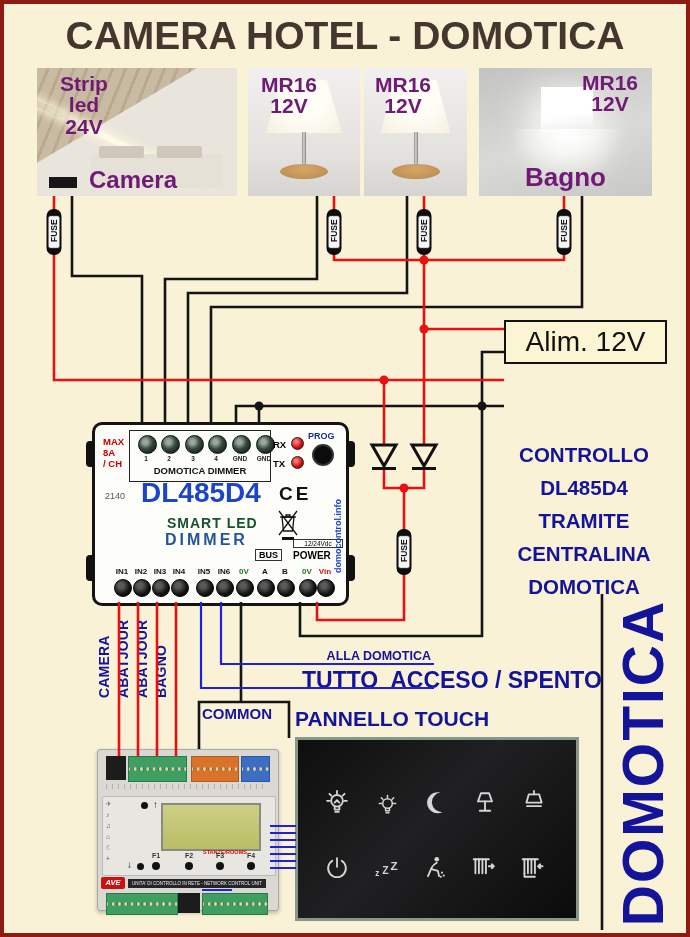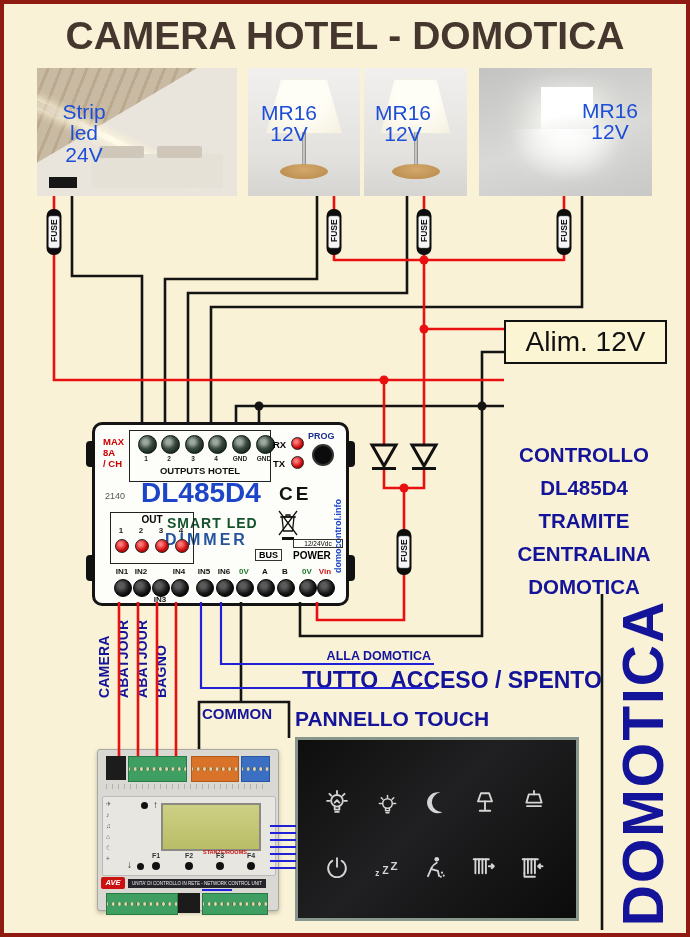--- a/index.html
+++ b/index.html
@@ -4,21 +4,21 @@
 <style>
   html,body{margin:0;padding:0;background:#777;}
   .page{position:relative;width:682px;height:929px;background:#faf2d6;border:4px solid #8e1a12;
         font-family:"Liberation Sans",sans-serif;overflow:hidden;}
   .abs{position:absolute;}
   .pre{white-space:pre-line;}
   h1.title{position:absolute;left:0;top:10px;width:100%;text-align:center;margin:0;
            font-size:39px;font-weight:800;letter-spacing:0px;color:#46372e;}
   
   .photo{position:absolute;top:64px;height:128px;overflow:hidden;background:#e9e4dc;}
-  .photo-label{position:absolute;font-weight:400;color:#1d4ed8;line-height:1.02;margin-top:28px;}
+  .photo-label{position:absolute;font-weight:700;color:#701a75;line-height:1.02;}
   .room-ceiling{position:absolute;inset:0;background:repeating-linear-gradient(112deg,#c9baa3 0 9px,#baa98f 9px 12px);clip-path:polygon(0 0,80% 0,0 74%);}
   .room-led{position:absolute;left:-6%;top:20%;width:96%;height:6px;background:linear-gradient(90deg,rgba(255,250,230,.2),#fffbe8,rgba(255,250,230,.3));transform:rotate(26deg);transform-origin:0 0;box-shadow:0 0 10px 3px rgba(255,248,220,.85);}
   .room-bed{position:absolute;left:27%;bottom:6%;width:66%;height:27%;background:#e6e1d7;border-radius:3px;}
   .room-pillow{position:absolute;top:-8px;width:34%;height:12px;background:#cfc8ba;border-radius:2px;}
   .room-darkbox{position:absolute;left:6%;bottom:6%;width:14%;height:9%;background:#161616;}
   .lamp-bg{position:absolute;inset:0;background:linear-gradient(180deg,#f1f0ee 0%,#e3e1de 70%,#d6d4d1 100%);}
   .lamp-shade{position:absolute;left:16%;top:9%;width:68%;height:42%;background:radial-gradient(circle at 50% 30%,#fffef6 40%,#f4efdf);clip-path:polygon(20% 0,80% 0,100% 100%,0 100%);box-shadow:0 0 22px 6px rgba(255,246,214,.95);}
   .lamp-stem{position:absolute;left:calc(50% - 2px);top:50%;width:4px;height:27%;background:linear-gradient(90deg,#8f8f8f,#d8d8d8,#777);}
   .lamp-base{position:absolute;left:calc(50% - 24px);top:75%;width:48px;height:15px;background:radial-gradient(ellipse at 50% 35%,#d3a86b,#b8884a);border-radius:50%;}
   .bagno-bg{position:absolute;inset:0;background:linear-gradient(165deg,#c3c3c1 0%,#d9d9d7 55%,#c8c8c6 100%);}
@@ -211,21 +211,21 @@
       <div class="term-g" style="left:54.5px;top:4px;"></div>
       <div class="term-g" style="left:77.5px;top:4px;"></div>
       <div class="term-g" style="left:101.5px;top:4px;"></div>
       <div class="term-g" style="left:125.5px;top:4px;"></div>
       <span class="tnum" style="left:5px;top:24px;">1</span>
       <span class="tnum" style="left:28px;top:24px;">2</span>
       <span class="tnum" style="left:52px;top:24px;">3</span>
       <span class="tnum" style="left:75px;top:24px;">4</span>
       <span class="tnum" style="left:99px;top:24px;">GND</span>
       <span class="tnum" style="left:123px;top:24px;">GND</span>
-      <div class="abs" style="left:0;top:34px;width:100%;text-align:center;font-size:9.5px;font-weight:800;color:#111;">OUTPUTS HOTEL</div>
+      <div class="abs" style="left:0;top:34px;width:100%;text-align:center;font-size:9.5px;font-weight:800;color:#111;">DOMOTICA DIMMER</div>
     </div>
 
     <span class="abs" style="left:178px;top:14px;font-size:9.5px;font-weight:800;">RX</span>
     <div class="abs led" style="left:196px;top:12px;width:11px;height:11px;"></div>
     <span class="abs" style="left:178px;top:33px;font-size:9.5px;font-weight:800;">TX</span>
     <div class="abs led" style="left:196px;top:31px;width:11px;height:11px;"></div>
     <span class="abs" style="left:213px;top:6px;font-size:9px;font-weight:800;color:#1a2f8f;">PROG</span>
     <div class="abs" style="left:217px;top:19px;width:18px;height:18px;border-radius:50%;background:#0c0c0c;border:2px solid #333;"></div>
 
     <span class="abs" style="left:10px;top:66px;font-size:9px;color:#555;">2140</span>
@@ -241,39 +241,28 @@
       <g stroke="#111" stroke-width="1.3" fill="none">
         <path d="M5,8 h12 l-1.5,14 h-9 z"></path>
           <line x1="3" y1="8" x2="19" y2="8"></line>
           <path d="M9,8 v-2 h4 v2"></path>
         <line x1="2" y1="2" x2="20" y2="26"></line>
           <line x1="20" y1="2" x2="2" y2="26"></line>
       </g>
       <rect x="5" y="28" width="12" height="3" fill="#111"></rect>
     </svg>
 
-    <div class="tbox" style="left:15px;top:87px;width:82px;height:50px;">
-      <div class="abs" style="left:0;top:1px;width:100%;text-align:center;font-size:10px;font-weight:800;">OUT</div>
-      <span class="tnum" style="left:-1px;top:13px;font-size:8px;">1</span>
-      <span class="tnum" style="left:19px;top:13px;font-size:8px;">2</span>
-      <span class="tnum" style="left:39px;top:13px;font-size:8px;">3</span>
-      <span class="tnum" style="left:59px;top:13px;font-size:8px;">4</span>
-      <div class="abs led" style="left:4px;top:26px;width:12px;height:12px;"></div>
-      <div class="abs led" style="left:24px;top:26px;width:12px;height:12px;"></div>
-      <div class="abs led" style="left:44px;top:26px;width:12px;height:12px;"></div>
-      <div class="abs led" style="left:64px;top:26px;width:12px;height:12px;"></div>
-    </div>
 
     <span class="abs" style="left:160px;top:124px;font-size:9px;font-weight:800;border:1px solid #333;padding:0 3px;">BUS</span>
     <div class="abs" style="left:198px;top:114px;width:48px;border:1px solid #333;text-align:center;font-size:6.5px;">12/24Vdc</div>
     <div class="abs" style="left:198px;top:125px;width:48px;font-size:10px;font-weight:800;">POWER</div>
 
     <span class="blabel" style="left:15px;top:142px;">IN1</span>
     <span class="blabel" style="left:34px;top:142px;">IN2</span>
-    <span class="blabel" style="left:53px;top:142px;margin-top:28px;">IN3</span>
+    <span class="blabel" style="left:53px;top:142px;">IN3</span>
     <span class="blabel" style="left:72px;top:142px;">IN4</span>
     <span class="blabel" style="left:97px;top:142px;">IN5</span>
     <span class="blabel" style="left:117px;top:142px;">IN6</span>
     <span class="blabel t-green" style="left:137px;top:142px;">0V</span>
     <span class="blabel" style="left:158px;top:142px;">A</span>
     <span class="blabel" style="left:178px;top:142px;">B</span>
     <span class="blabel t-green" style="left:200px;top:142px;">0V</span>
     <span class="blabel t-red" style="left:218px;top:142px;">Vin</span>
 
     <div class="term-b" style="left:19px;top:154px;"></div>

